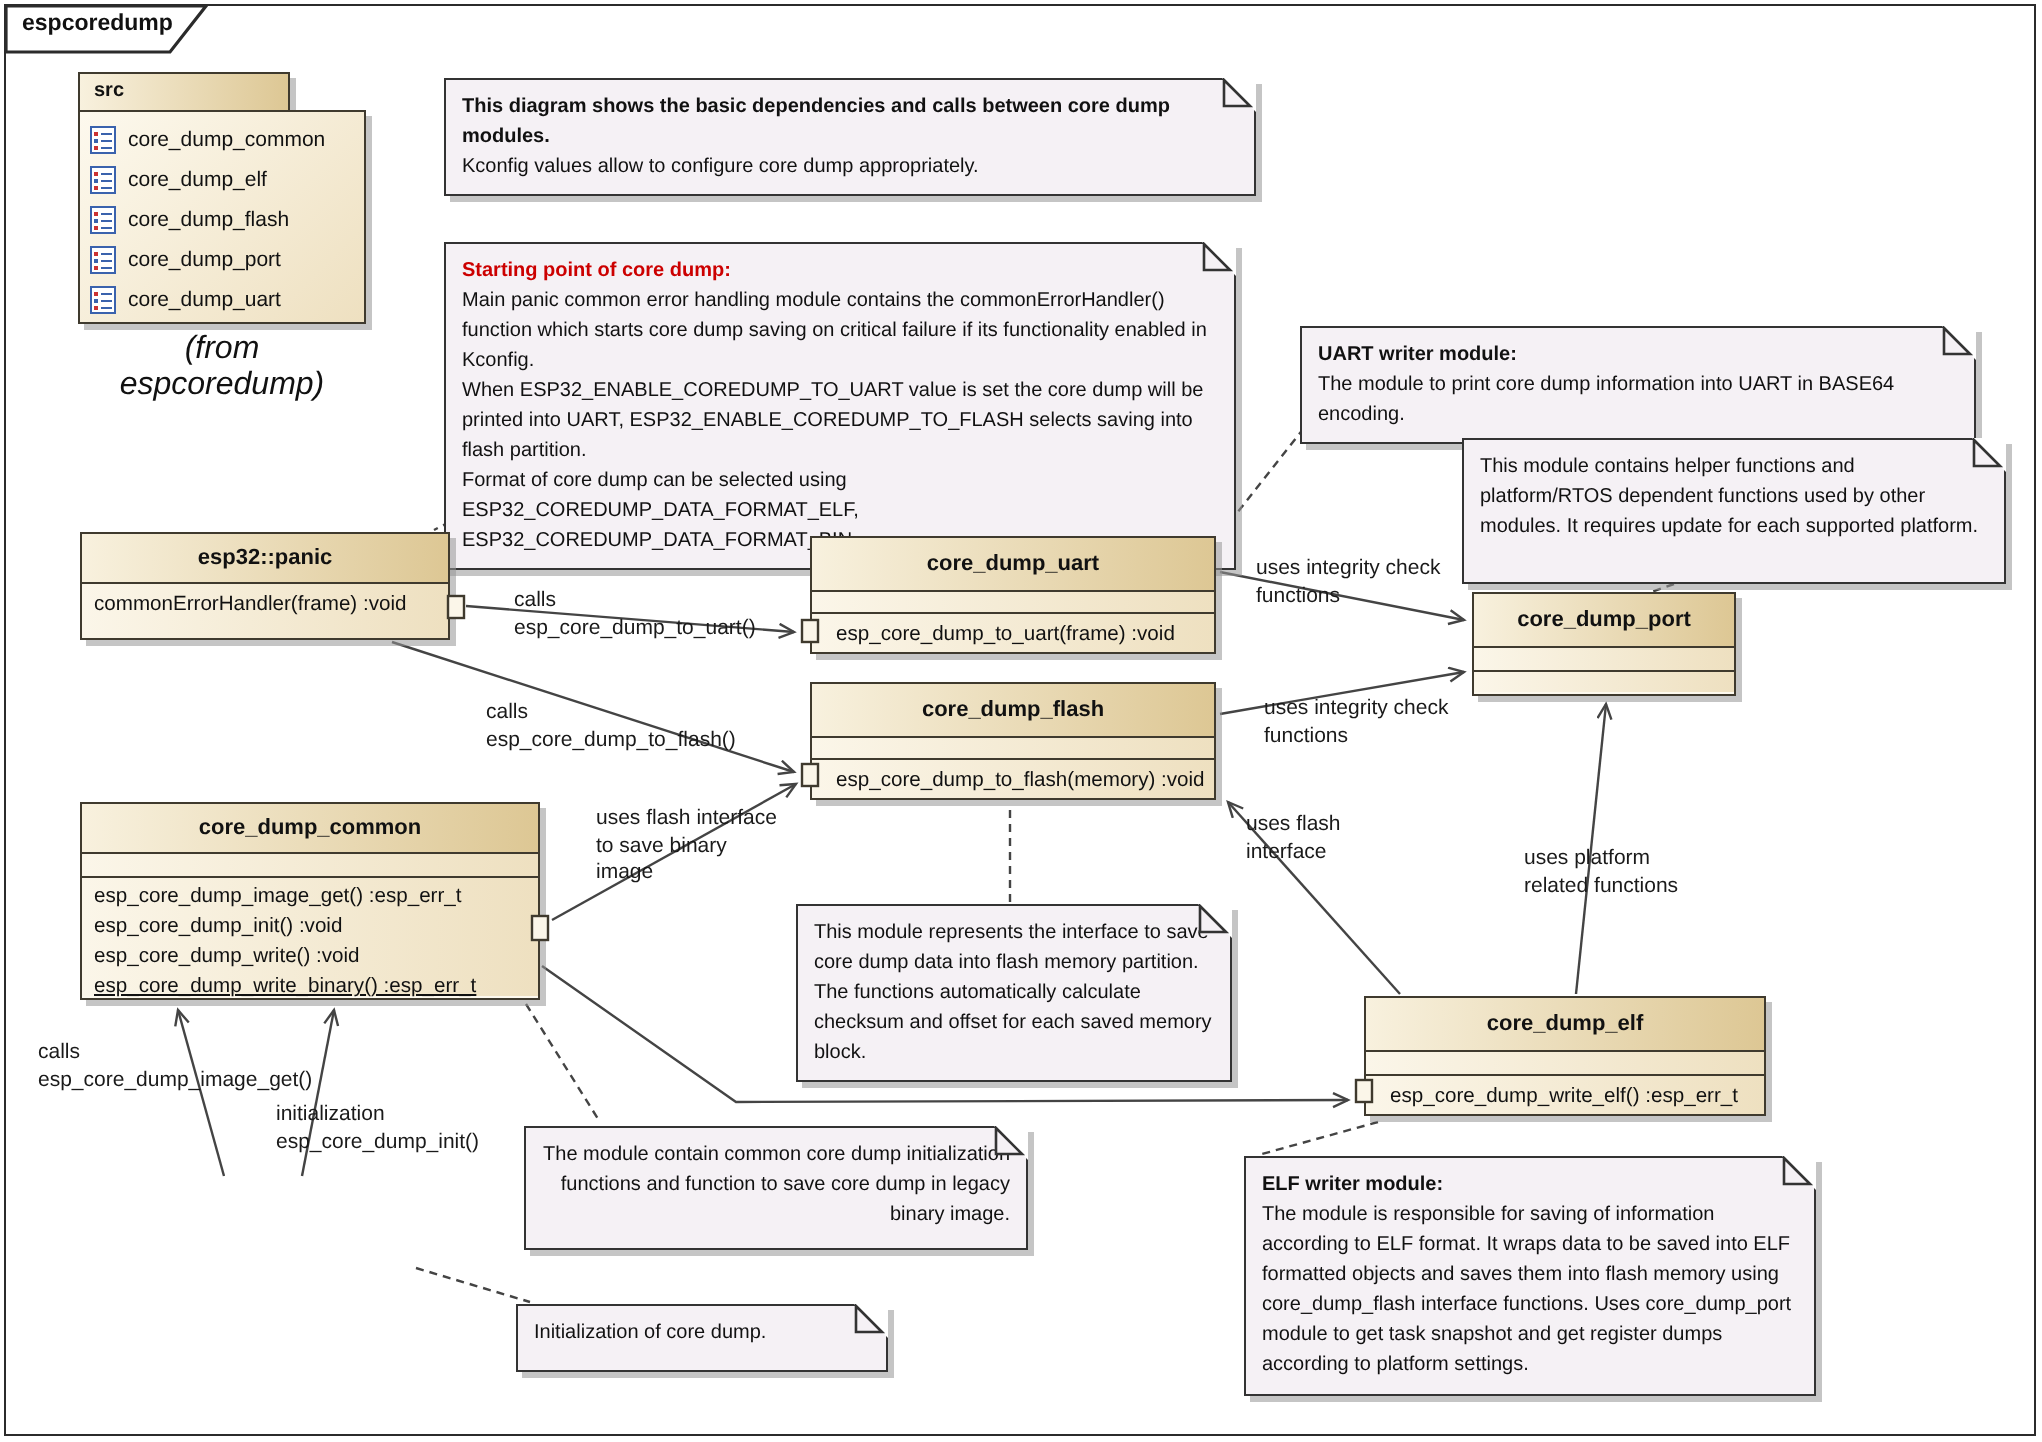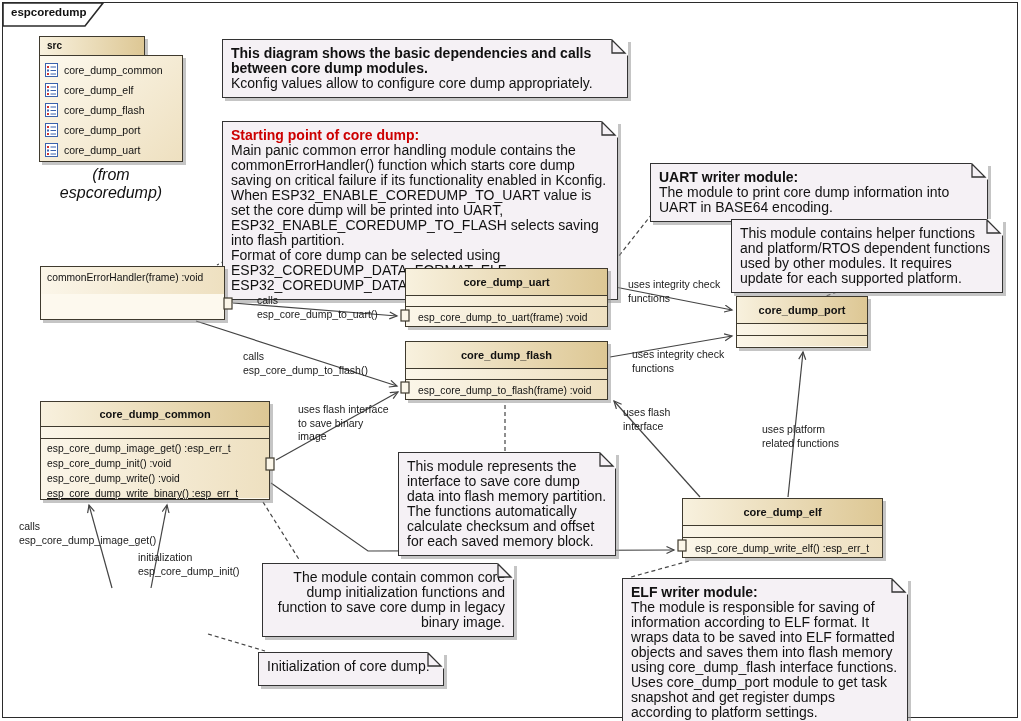--- a/index.html
+++ b/index.html
@@ -30,21 +30,21 @@
   .pkg-body { position:absolute; left:39px; top:55px; width:144px; height:107px;
               background:linear-gradient(135deg,#fdf9ee,#eee0c0); border:1.4px solid #3f3a2e;
               box-shadow:3px 3px 0 rgba(150,150,150,.55); padding:4px 5px; }
   .pkg-row { display:flex; align-items:center; gap:6px; height:20px; font-size:10.5px; }
   .pkg-caption { position:absolute; left:39px; top:166px; width:144px; text-align:center;
                  font-style:italic; font-size:16px; }
 
   
   .note { position:absolute; background:#f5f1f5; border:1.4px solid #333;
           box-shadow:3px 3px 0 rgba(150,150,150,.55); padding:6px 8px;
-          font-size:14px; line-height:15px; color:#111; }
+          font-size:10px; line-height:15px; color:#111; }
   .note .nb { font-weight:bold; }
   .note .red { color:#cc0000; font-weight:bold; }
   .note .pre { white-space:pre-line; }
   .ear { position:absolute; top:-1.4px; right:-1.4px; }
 
   
   .elabel { position:absolute; font-size:10.5px; line-height:13.5px; white-space:pre; color:#1a1a1a; }
 </style>
 </head>
 <body>
@@ -219,38 +219,39 @@
   <div class="note" style="left:622px; top:578px; width:286px; min-height:120px;">
     <svg class="ear" width="17" height="17">
         <polygon points="0,0 17,0 17,17" fill="#ffffff"></polygon>
         <polygon points="1,1 14,14 1,14" fill="#f5f1f5" stroke="#333" stroke-width="1.3"></polygon>
       </svg>
     <div class="nb">ELF writer module:</div>
     <div>The module is responsible for saving of information according to ELF format. It wraps data to be saved into ELF formatted objects and saves them into flash memory using core_dump_flash interface functions. Uses core_dump_port module to get task snapshot and get register dumps according to platform settings.</div>
   </div>
 
   <div class="uml" style="left:40px; top:266px; width:185px; height:54px;">
+    <div class="t" style="height:25px;">esp32::panic</div>
     <div class="mwrap" style="height:27px;">
         <div class="m">commonErrorHandler(frame) :void</div>
       </div>
   </div>
 
   <div class="uml" style="left:405px; top:268px; width:203px; height:59px;">
     <div class="t" style="height:27px;">core_dump_uart</div>
     <div class="a" style="height:11px;"></div>
     <div class="mwrap" style="height:19px; padding-left:12px;">
         <div class="m">esp_core_dump_to_uart(frame) :void</div>
       </div>
   </div>
 
   <div class="uml" style="left:405px; top:341px; width:203px; height:59px;">
     <div class="t" style="height:27px;">core_dump_flash</div>
     <div class="a" style="height:11px;"></div>
     <div class="mwrap" style="height:19px; padding-left:12px;">
-        <div class="m">esp_core_dump_to_flash(frame) :void</div>
+        <div class="m">esp_core_dump_to_flash(memory) :void</div>
       </div>
   </div>
 
   <div class="uml" style="left:736px; top:296px; width:132px; height:52px;">
     <div class="t" style="height:27px;">core_dump_port</div>
     <div class="a" style="height:12px;"></div>
     <div class="mwrap" style="height:10px;"></div>
   </div>
 
   <div class="uml" style="left:40px; top:401px; width:230px; height:99px;">

